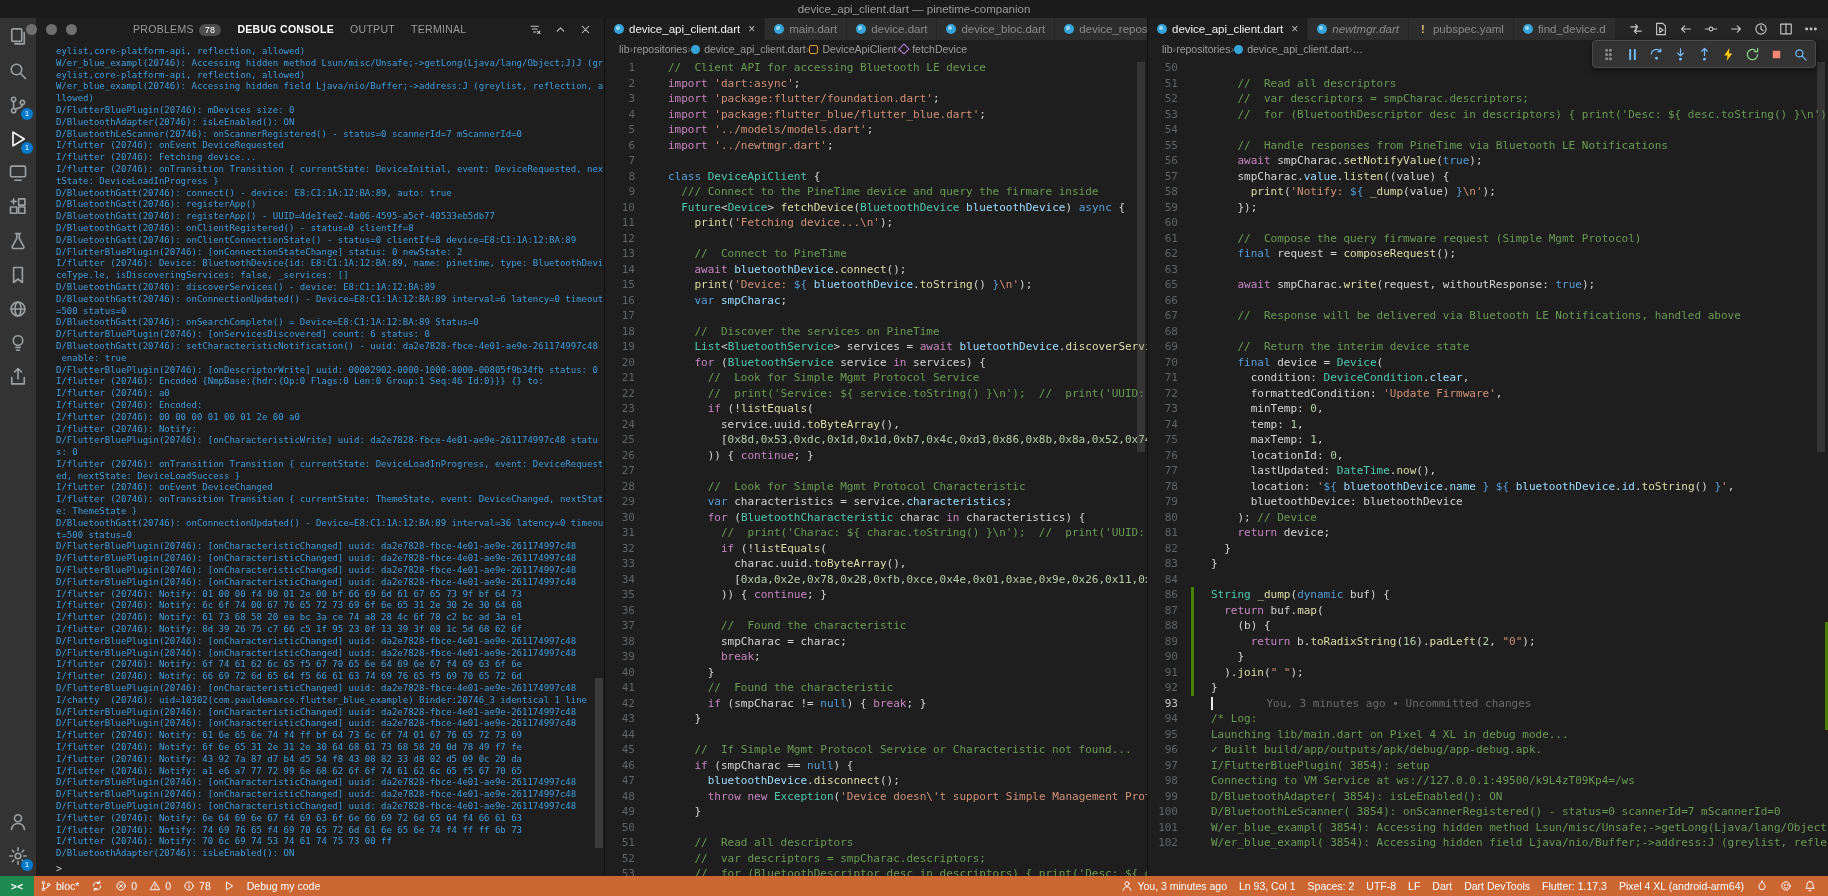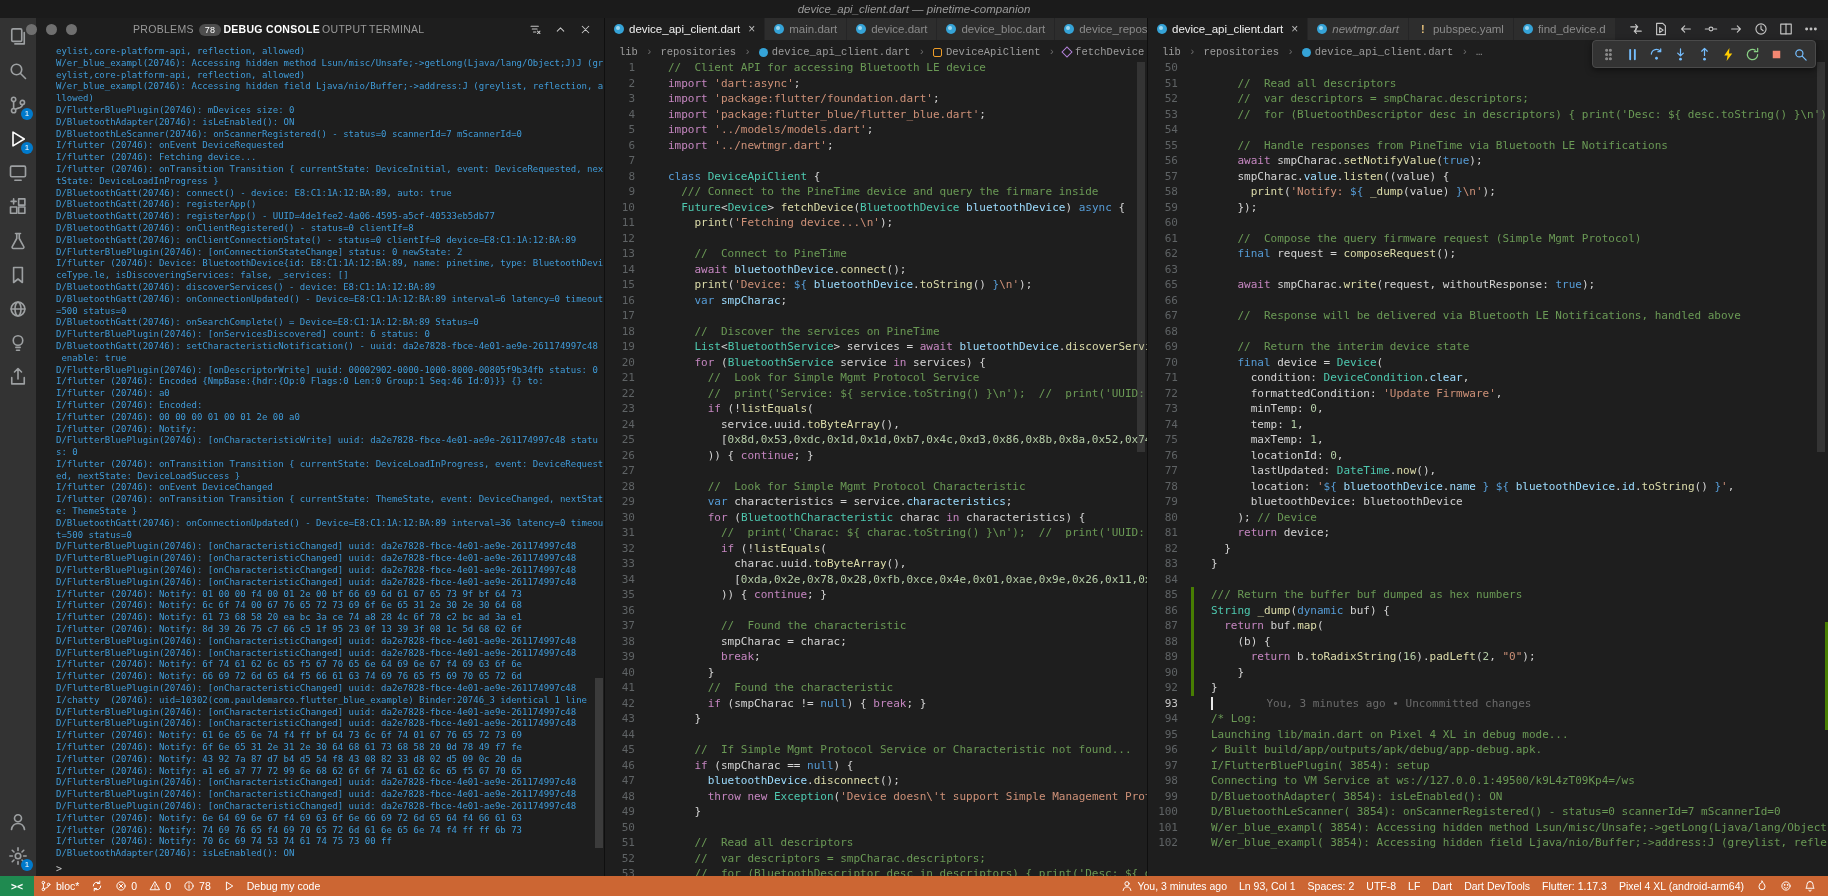--- a/index.html
+++ b/index.html
@@ -1,35 +1,35 @@
 <!DOCTYPE html>
 <html><head>
 <meta charset="utf-8">
 <style>
   html,body{margin:0;padding:0;background:#1e1e1e;width:1828px;height:896px;overflow:hidden;
     font-family:"Liberation Sans",sans-serif;-webkit-font-smoothing:antialiased;}
   
   #titlebar{position:absolute;left:0;top:0;width:1828px;height:18px;background:#1b1b1b;
-    color:#9b9b9b;font-size:11.5px;text-align:center;line-height:18px;z-index:30;font-style:italic;}
+    color:#9b9b9b;font-size:11.5px;text-align:center;line-height:18px;z-index:30;}
   #dots{position:absolute;left:26px;top:24px;display:flex;gap:9px;z-index:40;}
   #dots span{width:11px;height:11px;border-radius:50%;background:#6f6f6f;display:block;}
   
   #activitybar{position:absolute;left:0;top:18px;bottom:20px;width:36px;background:#333333;
     display:flex;flex-direction:column;align-items:center;padding-top:5px;box-sizing:border-box;z-index:20;}
   .ab-item{position:relative;width:28px;height:28px;margin-bottom:6px;display:flex;align-items:center;justify-content:center;color:#9da0a2;}
   .ab-item.active{color:#ffffff;}
   .ab-item svg{width:20px;height:20px;}
   .ab-bottom{margin-top:auto;display:flex;flex-direction:column;align-items:center;}
   .ab-badge{position:absolute;right:-1px;bottom:-1px;background:#007acc;color:#fff;font-size:8px;
     min-width:12px;height:12px;border-radius:7px;line-height:12px;text-align:center;}
   
   #panel{position:absolute;left:36px;top:18px;bottom:20px;width:569px;background:#1e1e1e;
     border-right:1px solid #0f0f0f;box-sizing:border-box;}
   #panel-head{height:22px;display:flex;align-items:center;font-size:10.5px;color:#9a9a9a;}
-  #panel-tabs{display:flex;margin-left:97px;gap:2px;align-items:center;}
+  #panel-tabs{display:flex;margin-left:97px;gap:16px;align-items:center;}
   .ptab{cursor:default;letter-spacing:.3px;}
   .ptab.active{color:#ffffff;font-weight:bold;}
   .pbadge{background:#4d4d4d;color:#fff;border-radius:8px;padding:1px 6px;font-size:9px;margin-left:5px;}
   #panel-actions{margin-left:auto;display:flex;gap:12px;margin-right:12px;color:#c5c5c5;}
   #panel-actions svg{width:13px;height:13px;}
   #console{position:absolute;left:0;top:22px;right:0;bottom:0;overflow:hidden;padding:6px 0 0 20px;}
   .cline{white-space:pre;overflow:hidden;font-family:"DejaVu Sans Mono",monospace;
     font-size:9px;line-height:11.8px;height:11.8px;color:#3f9bd8;}
   #prompt{font-family:"DejaVu Sans Mono",monospace;font-size:10px;color:#c5c5c5;margin-top:3px;}
   #console-scroll{position:absolute;right:1px;bottom:28px;width:8px;height:170px;background:rgba(121,121,121,.32);}
@@ -41,21 +41,21 @@
   .tab{display:flex;align-items:center;gap:5px;padding:0 9px;background:#2d2d2d;border-right:1px solid #252526;
     color:#8b8b8b;font-size:11.5px;white-space:nowrap;cursor:default;}
   .tab.active{background:#1e1e1e;color:#f0f0f0;}
   .tab.preview .tlabel{font-style:italic;}
   .tab .ticon{width:10px;height:10px;border-radius:50%;background:#35a3d7;position:relative;flex:0 0 10px;}
   .tab .ticon:after{content:"";position:absolute;left:2px;top:2px;width:4px;height:4px;border-radius:50%;background:#9fd8f0;}
   .tab .warnmark{color:#e5c07b;font-weight:bold;font-size:11px;width:10px;text-align:center;flex:0 0 10px;}
   .tab .tclose{color:#bbb;font-size:12px;margin-left:3px;}
   .tab-actions{margin-left:auto;display:flex;align-items:center;gap:11px;padding:0 10px;color:#c5c5c5;}
   .tab-actions svg{width:14px;height:14px;}
-  .breadcrumb{height:18px;display:flex;align-items:flex-end;font-size:10.5px;color:#9d9d9d;padding-left:14px;gap:8px;white-space:nowrap;font-family:Liberation Mono, monospace;}
+  .breadcrumb{height:18px;display:flex;align-items:center;font-size:10.5px;color:#9d9d9d;padding-left:14px;gap:0;white-space:nowrap;}
   .bc-sep{color:#6a6a6a;font-size:11px;}
   .bc-item{display:flex;align-items:center;gap:4px;}
   .bc-ic{width:9px;height:9px;display:inline-block;}
   .bc-ic.file{border-radius:50%;background:#35a3d7;}
   .bc-ic.cls{border:1.5px solid #ee9d28;border-radius:2px;box-sizing:border-box;}
   .bc-ic.mth{border:1.5px solid #b180d7;transform:rotate(45deg);width:8px;height:8px;box-sizing:border-box;}
   .codearea{position:absolute;left:0;right:0;bottom:0;top:40px;overflow:hidden;padding-top:2px;}
   .ln{display:flex;height:15.5px;line-height:15.5px;font-family:"DejaVu Sans Mono",monospace;font-size:11px;}
   .num{flex:0 0 30px;text-align:right;padding-right:13px;color:#5f6365;}
   .ln.cur .num{color:#c6c6c6;}
@@ -852,25 +852,20 @@
         <span class="num">83</span>
         <span class="gbar"></span>
         <span class="tks"><span class="tok-p">}</span></span>
       </div>
       <div class="ln">
         <span class="num">84</span>
         <span class="gbar"></span>
         <span class="tks"></span>
       </div>
       <div class="ln chg">
-        <span class="num">85</span>
-        <span class="gbar"></span>
-        <span class="tks"><span class="tok-c">/// Return the buffer buf dumped as hex numbers</span></span>
-      </div>
-      <div class="ln chg">
         <span class="num">86</span>
         <span class="gbar"></span>
         <span class="tks"><span class="tok-t">String</span><span class="tok-p"> </span><span class="tok-f">_dump</span><span class="tok-p">(</span><span class="tok-d">dynamic</span><span class="tok-p"> buf) {</span></span>
       </div>
       <div class="ln chg">
         <span class="num">87</span>
         <span class="gbar"></span>
         <span class="tks"><span class="tok-p">  </span><span class="tok-k">return</span><span class="tok-p"> buf.</span><span class="tok-f">map</span><span class="tok-p">(</span></span>
       </div>
       <div class="ln chg">
@@ -880,20 +875,25 @@
       </div>
       <div class="ln chg">
         <span class="num">89</span>
         <span class="gbar"></span>
         <span class="tks"><span class="tok-p">      </span><span class="tok-k">return</span><span class="tok-p"> b.</span><span class="tok-f">toRadixString</span><span class="tok-p">(</span><span class="tok-n">16</span><span class="tok-p">).</span><span class="tok-f">padLeft</span><span class="tok-p">(</span><span class="tok-n">2</span><span class="tok-p">, </span><span class="tok-s">"0"</span><span class="tok-p">);</span></span>
       </div>
       <div class="ln chg">
         <span class="num">90</span>
         <span class="gbar"></span>
         <span class="tks"><span class="tok-p">    }</span></span>
+      </div>
+      <div class="ln chg">
+        <span class="num">91</span>
+        <span class="gbar"></span>
+        <span class="tks"><span class="tok-p">  ).</span><span class="tok-f">join</span><span class="tok-p">(</span><span class="tok-s">" "</span><span class="tok-p">);</span></span>
       </div>
       <div class="ln chg">
         <span class="num">92</span>
         <span class="gbar"></span>
         <span class="tks"><span class="tok-p">}</span></span>
       </div>
       <div class="ln cur">
         <span class="num">93</span>
         <span class="gbar"></span>
         <span class="tks"><span class="cursor"></span><span class="tok-g">        You, 3 minutes ago • Uncommitted changes</span></span>

